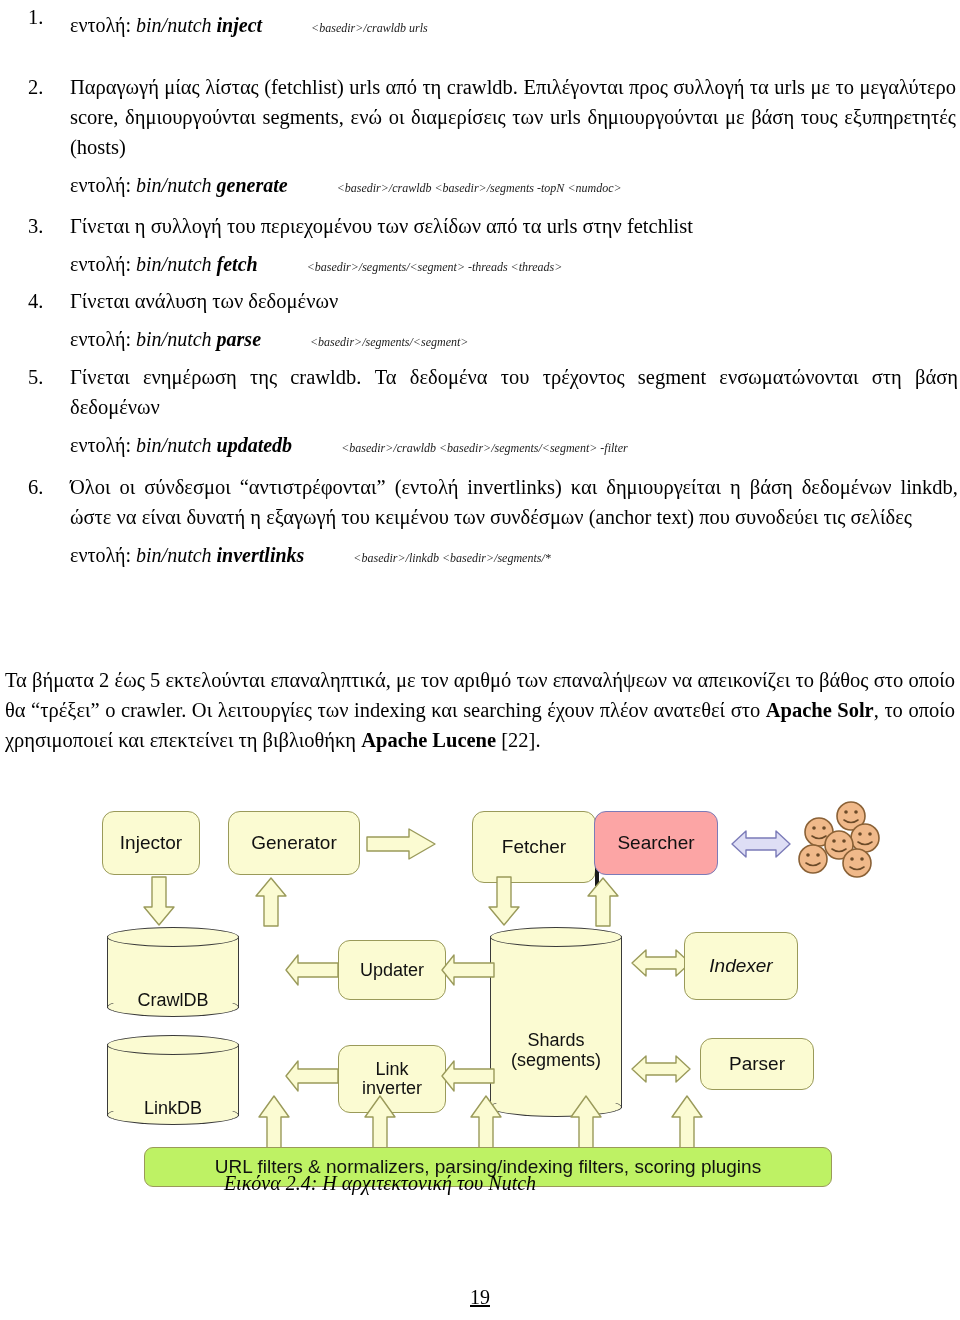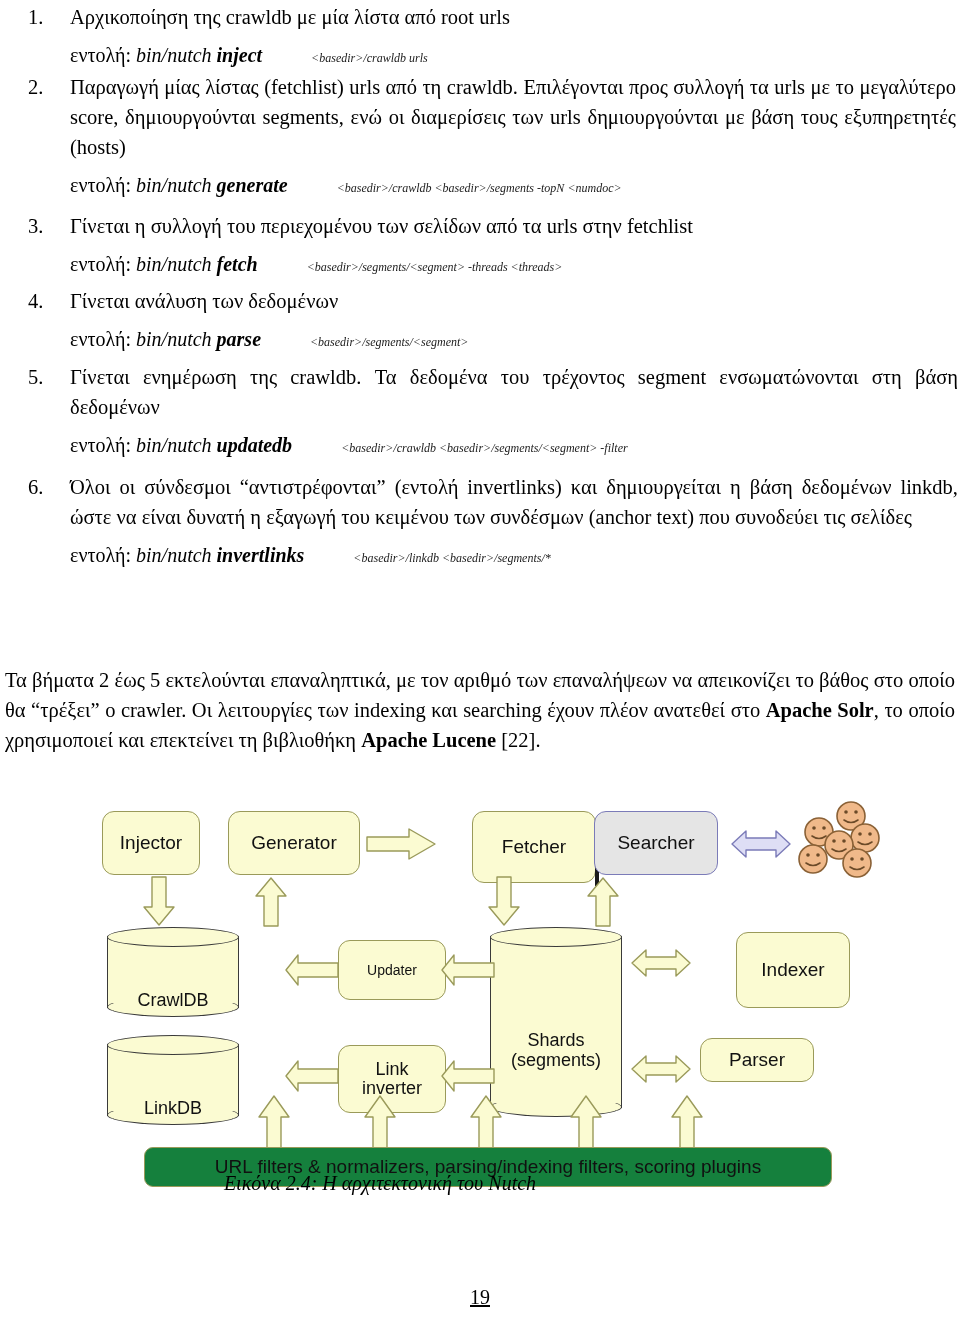--- a/index.html
+++ b/index.html
@@ -125,39 +125,39 @@
     align-items: center;
     justify-content: center;
     font-family: "Liberation Sans", "DejaVu Sans", sans-serif;
     font-size: 19px;
     color: #111111;
     text-align: center;
     line-height: 1.05;
     white-space: pre-line;
   }
   .node.searcher {
-    background: #e5e5e5;
+    background: #fca5a5;
     border-color: #7b7bb8;
   }
   .node.shadow::after {
     content: "";
     position: absolute;
     right: -4px;
     top: 6px;
     bottom: -4px;
     width: 4px;
     background: #1a1a1a;
     border-radius: 0 0 3px 0;
   }
   .bar {
     position: absolute;
     box-sizing: border-box;
     border: 1.4px solid #9a9a5a;
     border-radius: 9px;
-    background: #15803d;
+    background: #bef264;
     display: flex;
     align-items: center;
     justify-content: center;
     font-family: "Liberation Sans", "DejaVu Sans", sans-serif;
     font-size: 19px;
     color: #111111;
   }
 
   .cyl { position: absolute; }
   .cyl .body {
@@ -201,21 +201,20 @@
 </head>
 <body>
 
 <div class="page">
 
   <div class="list">
 
     <div class="li" style="position:absolute; left:0; top:2px; width:960px;">
       <div class="li-num">1.</div>
       <div class="li-body">
-        <div class="body-text">Αρχικοποίηση της crawldb με μία λίστα από root urls</div>
         <div class="cmd">
           <span class="lbl">εντολή:</span>
           <span class="it">bin/nutch</span>
           <span class="bi">inject</span>
           <span class="ph">&lt;basedir&gt;/crawldb urls</span>
         </div>
       </div>
     </div>
 
     <div class="li" style="position:absolute; left:0; top:72px; width:960px;">
@@ -392,21 +391,21 @@
     </div>
 
     <div class="cyl" style="left:490px; top:132px; width:132px; height:190px;">
       <div class="body"></div>
       <div class="bot"></div>
       <div class="top"></div>
       <div class="lbl">Shards
 (segments)</div>
     </div>
 
-    <div class="node" style="left:338px; top:145px; width:108px; height:60px; font-size:14px;align-items:center;">
+    <div class="node" style="left:338px; top:145px; width:108px; height:60px; font-size:18px;align-items:center;">
       <span>Updater</span>
     </div>
 
     <div class="node" style="left:338px; top:250px; width:108px; height:68px; font-size:18px;">
       <span>Link
 inverter</span>
     </div>
 
     <div class="arrow" style="left:284px; top:158px; width:56px; height:34px;">
       <svg width="56" height="34" viewBox="0 0 56 34">
@@ -437,25 +436,25 @@
         <polygon points="2,16 16,3 16,10 46,10 46,3 60,16 46,29 46,22 16,22 16,29" fill="#fbfbd2" stroke="#9a9a5a" stroke-width="1.4" stroke-linejoin="round"></polygon>
       </svg>
     </div>
 
     <div class="arrow" style="left:630px; top:258px; width:62px; height:32px;">
       <svg width="62" height="32" viewBox="0 0 62 32">
         <polygon points="2,16 16,3 16,10 46,10 46,3 60,16 46,29 46,22 16,22 16,29" fill="#fbfbd2" stroke="#9a9a5a" stroke-width="1.4" stroke-linejoin="round"></polygon>
       </svg>
     </div>
 
-    <div class="node" style="left:736px; top:137px; width:114px; height:76px;">
+    <div class="node" style="left:684px; top:137px; width:114px; height:68px;font-style:italic;">
       <span>Indexer</span>
     </div>
 
-    <div class="node" style="left:700px; top:243px; width:114px; height:44px;">
+    <div class="node" style="left:700px; top:243px; width:114px; height:52px;">
       <span>Parser</span>
     </div>
 
     <div class="arrow" style="left:257px; top:300px; width:34px; height:56px;">
       <svg width="34" height="56" viewBox="0 0 34 56">
         <polygon points="17,1 32,22 24,22 24,55 10,55 10,22 2,22" fill="#fbfbd2" stroke="#9a9a5a" stroke-width="1.4" stroke-linejoin="round"></polygon>
       </svg>
     </div>
     <div class="arrow" style="left:363px; top:300px; width:34px; height:56px;">
       <svg width="34" height="56" viewBox="0 0 34 56">

